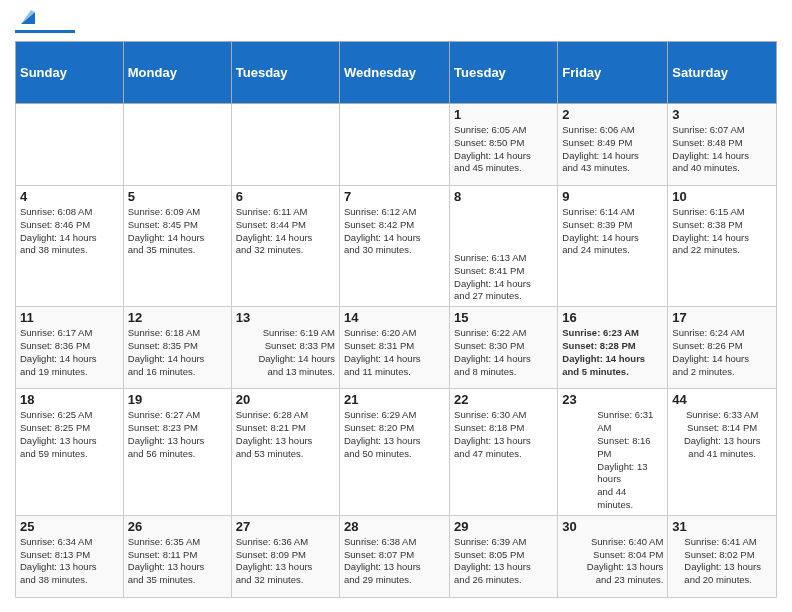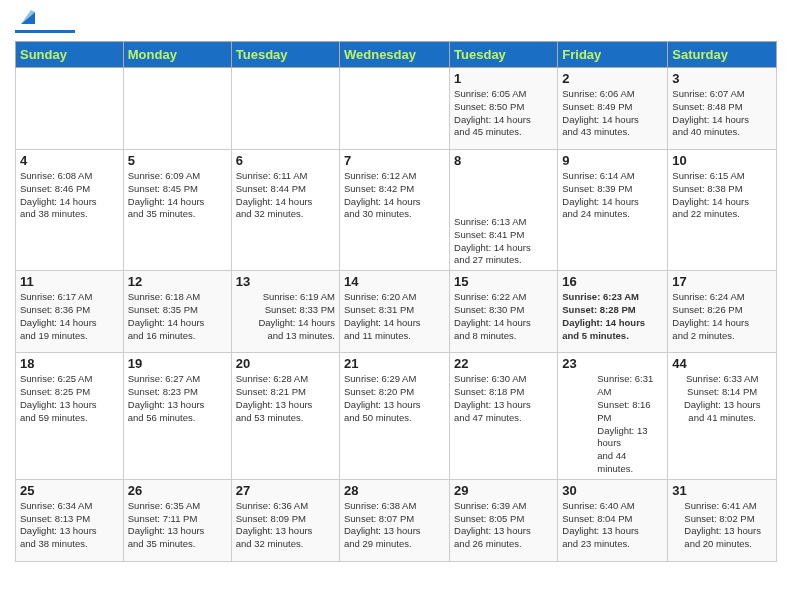--- a/index.html
+++ b/index.html
@@ -52,24 +52,24 @@
     .location {
       font-size: 16px;
       color: #555;
     }
     table {
       width: 100%;
       border-collapse: collapse;
     }
     thead tr th {
       background: #1a6fc4;
-      color: #bef264;
+      color: #ffffff;
       font-size: 13px;
       font-weight: bold;
-      padding: 5px 4px;
+      padding: 23px 4px;
       text-align: left;
       border: 1px solid #aaa;
     }
     tbody tr td {
       border: 1px solid #ccc;
       vertical-align: top;
       padding: 3px 4px;
       font-size: 10px;
       color: #333;
       width: 113px;
@@ -317,21 +317,21 @@
           <td>
             <span class="day-num">25</span>
             <div class="day-info" style="white-space: pre-line;">Sunrise: 6:34 AM
 Sunset: 8:13 PM
 Daylight: 13 hours
 and 38 minutes.</div>
           </td>
           <td>
             <span class="day-num">26</span>
             <div class="day-info" style="white-space: pre-line;">Sunrise: 6:35 AM
-Sunset: 7:11 PM
+Sunset: 8:11 PM
 Daylight: 13 hours
 and 35 minutes.</div>
           </td>
           <td>
             <span class="day-num">27</span>
             <div class="day-info" style="white-space: pre-line;">Sunrise: 6:36 AM
 Sunset: 8:09 PM
 Daylight: 13 hours
 and 32 minutes.</div>
           </td>
@@ -344,21 +344,21 @@
           </td>
           <td>
             <span class="day-num">29</span>
             <div class="day-info" style="white-space: pre-line;">Sunrise: 6:39 AM
 Sunset: 8:05 PM
 Daylight: 13 hours
 and 26 minutes.</div>
           </td>
           <td>
             <span class="day-num">30</span>
-            <div class="day-info" style="white-space: pre-line;">Sunrise: 6:40 AM
+            <div class="day-info" style="white-space: pre-line; text-align: right;">Sunrise: 6:40 AM
 Sunset: 8:04 PM
 Daylight: 13 hours
 and 23 minutes.</div>
           </td>
           <td>
             <span class="day-num">31</span>
             <div class="day-info" style="white-space: pre-line; margin-left: 12px;">Sunrise: 6:41 AM
 Sunset: 8:02 PM
 Daylight: 13 hours
 and 20 minutes.</div>

